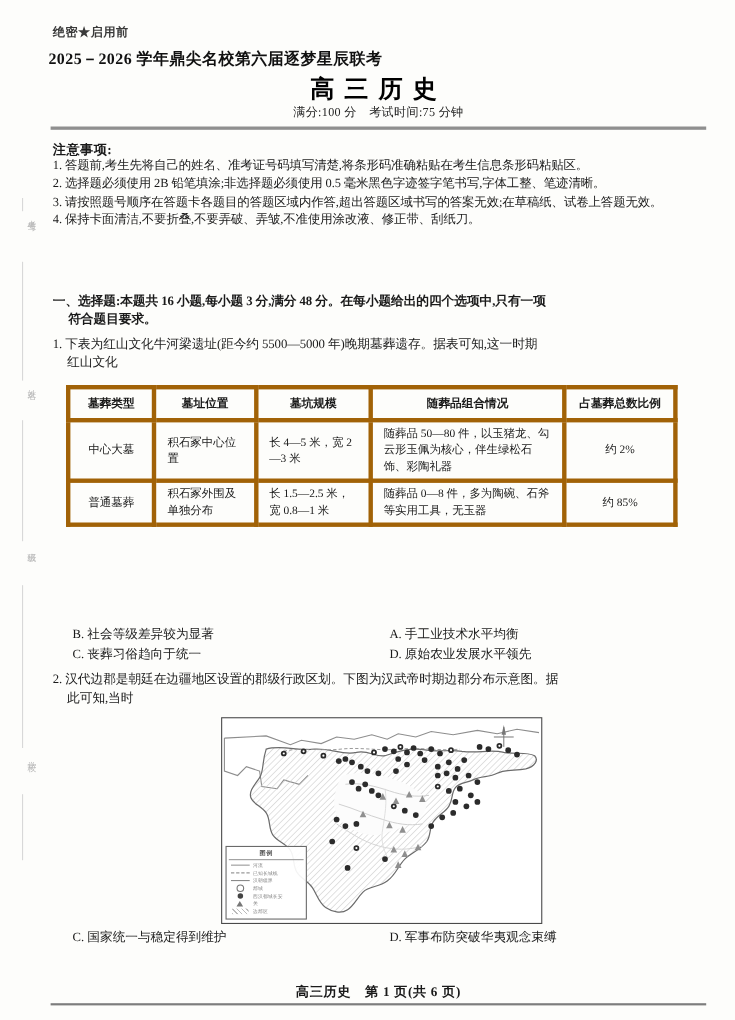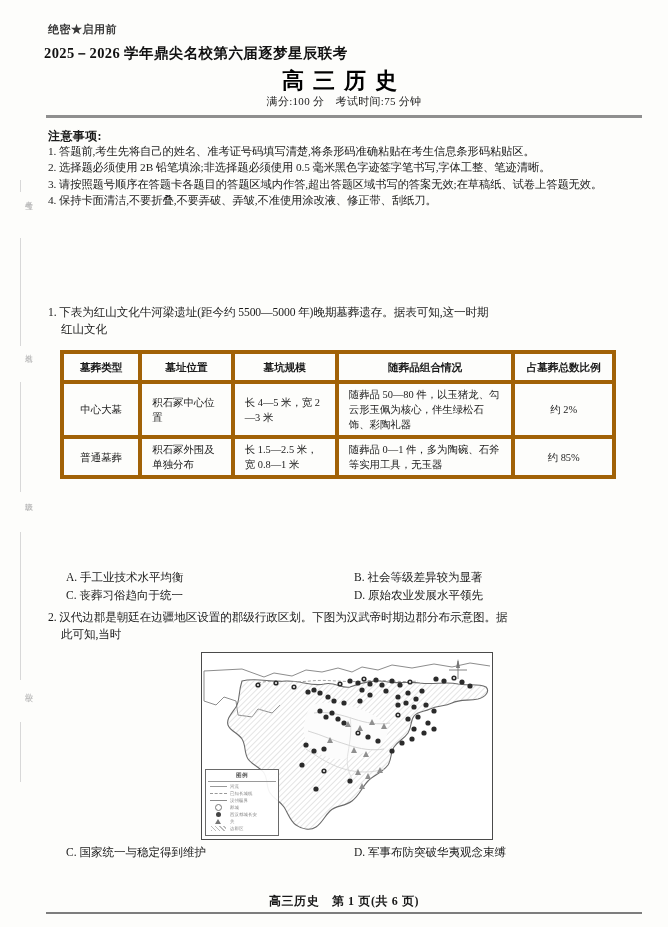--- a/index.html
+++ b/index.html
@@ -190,20 +190,24 @@
   <div class="rule"></div>
 
   <div class="notice-title">注意事项:</div>
   <div class="notice">
     <span class="li">1. 答题前,考生先将自己的姓名、准考证号码填写清楚,将条形码准确粘贴在考生信息条形码粘贴区。</span>
     <span class="li">2. 选择题必须使用 2B 铅笔填涂;非选择题必须使用 0.5 毫米黑色字迹签字笔书写,字体工整、笔迹清晰。</span>
     <span class="li">3. 请按照题号顺序在答题卡各题目的答题区域内作答,超出答题区域书写的答案无效;在草稿纸、试卷上答题无效。</span>
     <span class="li">4. 保持卡面清洁,不要折叠,不要弄破、弄皱,不准使用涂改液、修正带、刮纸刀。</span>
   </div>
 
+  <div class="sec-head">
+    <span>一、选择题:本题共 16 小题,每小题 3 分,满分 48 分。在每小题给出的四个选项中,只有一项</span>
+    <span class="cont">符合题目要求。</span>
+  </div>
 
   <div class="q1">
     <span class="l1">1. 下表为红山文化牛河梁遗址(距今约 5500—5000 年)晚期墓葬遗存。据表可知,这一时期</span>
     <span class="l2">红山文化</span>
   </div>
 
   <table class="mt">
     <thead>
       <tr>
         <th>墓葬类型</th>
@@ -218,30 +222,30 @@
         <td class="c-type">中心大墓</td>
         <td class="c-loc">积石冢中心位置</td>
         <td class="c-size">长 4—5 米，宽 2—3 米</td>
         <td class="c-goods">随葬品 50—80 件，以玉猪龙、勾云形玉佩为核心，伴生绿松石饰、彩陶礼器</td>
         <td class="c-pct">约 2%</td>
       </tr>
       <tr>
         <td class="c-type">普通墓葬</td>
         <td class="c-loc">积石冢外围及单独分布</td>
         <td class="c-size">长 1.5—2.5 米，宽 0.8—1 米</td>
-        <td class="c-goods">随葬品 0—1 件，多为陶碗、石斧等实用工具，无玉器</td>
+        <td class="c-goods">随葬品 0—8 件，多为陶碗、石斧等实用工具，无玉器</td>
         <td class="c-pct">约 85%</td>
       </tr>
     </tbody>
   </table>
 
   <div class="opts" id="q1-opts">
     <div class="row">
+      <span>B. 社会等级差异较为显著</span>
       <span>A. 手工业技术水平均衡</span>
-      <span>B. 社会等级差异较为显著</span>
     </div>
     <div class="row">
       <span>C. 丧葬习俗趋向于统一</span>
       <span>D. 原始农业发展水平领先</span>
     </div>
   </div>
 
   <div class="q2">
     <span class="l1">2. 汉代边郡是朝廷在边疆地区设置的郡级行政区划。下图为汉武帝时期边郡分布示意图。据</span>
     <span class="l2">此可知,当时</span>

